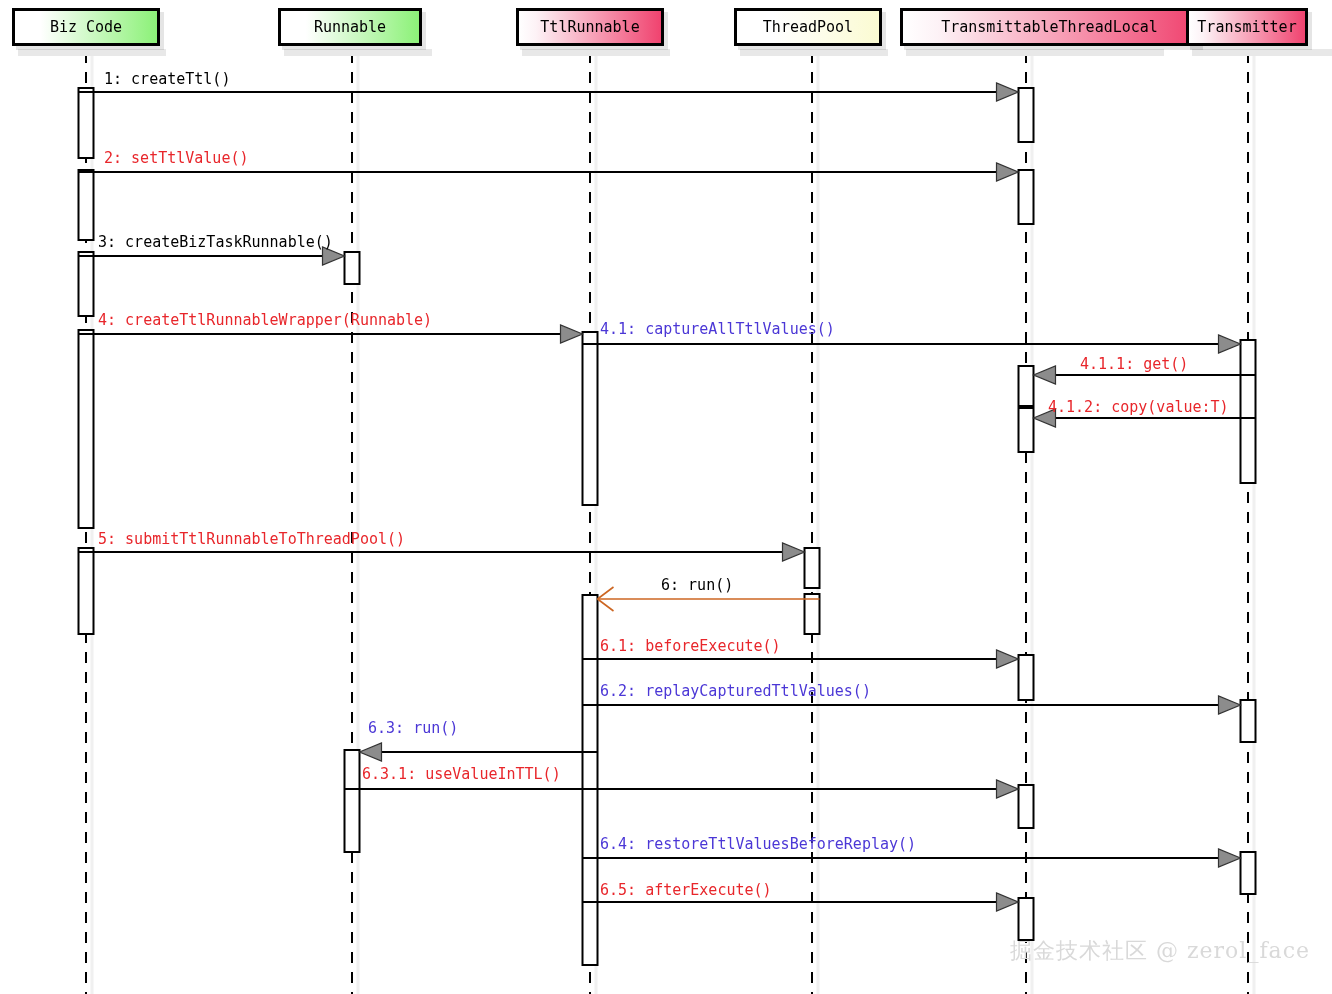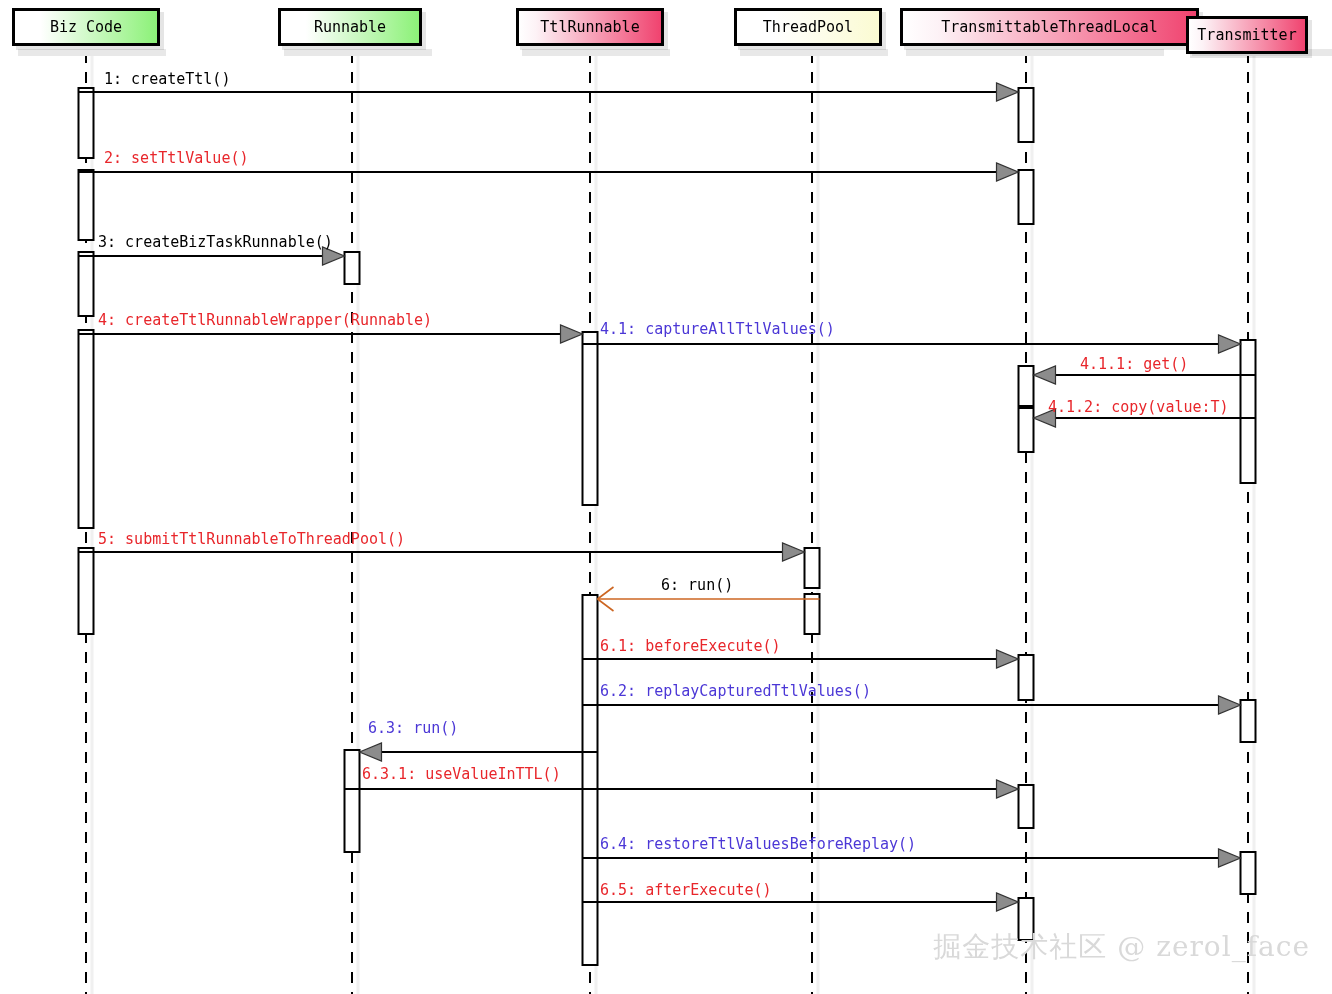--- a/index.html
+++ b/index.html
@@ -41,21 +41,21 @@
   }
   .p-green  { background: linear-gradient(to right, #ffffff 0%, #ffffff 18%, #8cf178 100%); }
   .p-pink   { background: linear-gradient(to right, #ffffff 0%, #fdf2f6 12%, #f0436f 100%); }
   .p-yellow { background: linear-gradient(to right, #ffffff 0%, #ffffff 25%, #fbfbd2 100%); }
 
   .watermark {
     position: absolute;
     right: 22px;
     bottom: 28px;
     font-family: "DejaVu Serif", "Liberation Serif", serif;
-    font-size: 28px;
+    font-size: 22px;
     color: #d9d9d9;
     white-space: nowrap;
     letter-spacing: 1px;
     z-index: 1;
     user-select: none;
   }
   text.msg {
     font-family: "DejaVu Sans Mono", "Liberation Mono", monospace;
     font-size: 15px;
     dominant-baseline: alphabetic;
@@ -190,17 +190,17 @@
         </g>
       </g>
   </svg>
 
   <div id="participants-layer">
       <div class="participant p-green" style="left: 12px; top: 8px; width: 148px;"><span>Biz Code</span></div>
       <div class="participant p-green" style="left: 278px; top: 8px; width: 144px;"><span>Runnable</span></div>
       <div class="participant p-pink" style="left: 516px; top: 8px; width: 148px;"><span>TtlRunnable</span></div>
       <div class="participant p-yellow" style="left: 734px; top: 8px; width: 148px;"><span>ThreadPool</span></div>
       <div class="participant p-pink" style="left: 900px; top: 8px; width: 299px;"><span>TransmittableThreadLocal</span></div>
-      <div class="participant p-pink" style="left: 1186px; top: 8px; width: 122px; margin-top: 8px;"><span>Transmitter</span></div>
+      <div class="participant p-pink" style="left: 1186px; top: 8px; width: 122px;"><span>Transmitter</span></div>
     </div>
 
   <div class="watermark">掘金技术社区 @ zerol_face</div>
 </div>
 
 </body></html>

